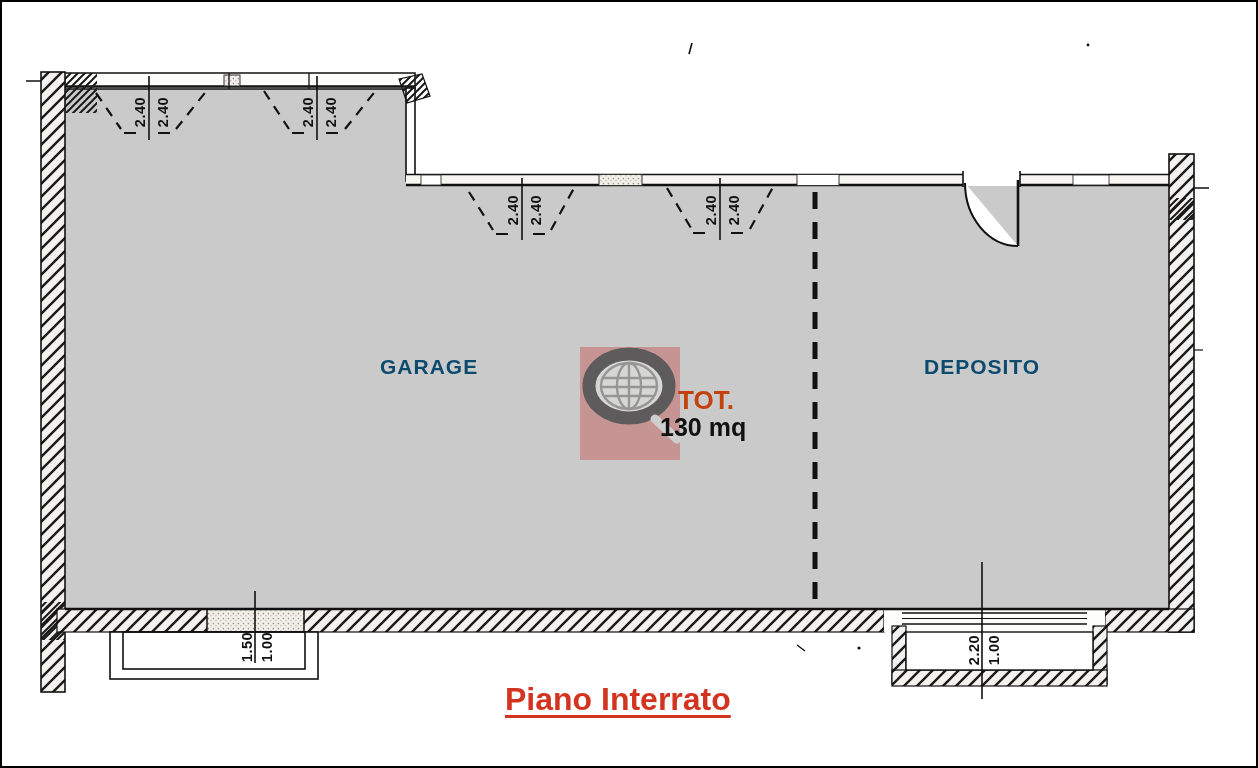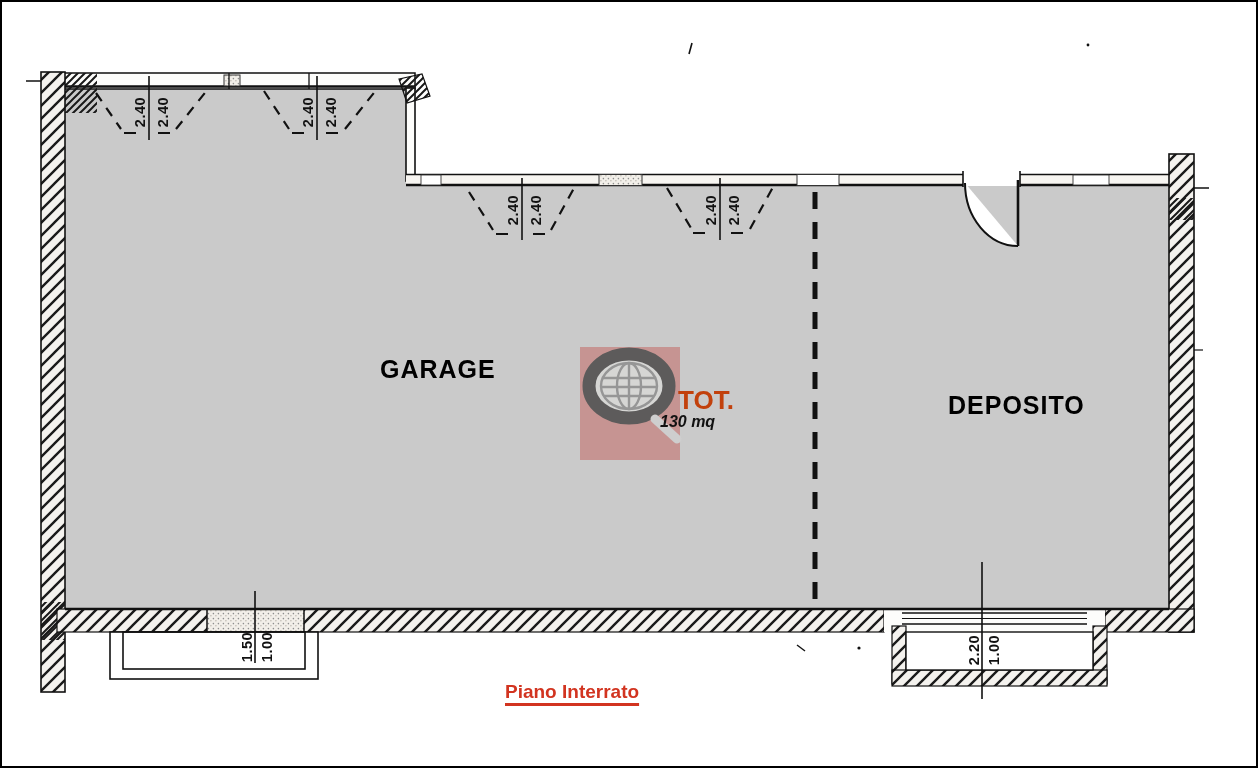--- a/index.html
+++ b/index.html
@@ -3,27 +3,27 @@
 <meta charset="utf-8">
 <style>
   html,body{margin:0;padding:0;background:#fff;}
   #canvas{
     position:relative;width:1258px;height:768px;background:#ffffff;
     font-family:"Liberation Sans",sans-serif;overflow:hidden;
     box-sizing:border-box;border:2px solid #000;
   }
   #plan-svg{position:absolute;left:0;top:0;}
   .room-label{
-    position:absolute;color:#000000;font-weight:bold;font-size:25px;
+    position:absolute;color:#0c4a6e;font-weight:bold;font-size:21px;
     letter-spacing:1px;white-space:nowrap;
   }
   .tot-label{position:absolute;color:#c2410c;font-weight:bold;font-size:26px;white-space:nowrap;}
-  .area-label{position:absolute;color:#111;font-weight:bold;font-size:16px;white-space:nowrap;font-style:italic;}
+  .area-label{position:absolute;color:#111;font-weight:bold;font-size:25px;white-space:nowrap;}
   .floor-title{
-    position:absolute;color:#d23420;font-weight:bold;font-size:19px;white-space:nowrap;
+    position:absolute;color:#d23420;font-weight:bold;font-size:32px;white-space:nowrap;
     text-decoration:underline;text-decoration-thickness:3px;text-underline-offset:5px;
   }
   .dim{font-family:"Liberation Sans",sans-serif;font-weight:bold;font-size:14.5px;fill:#111;letter-spacing:.5px;}
 </style>
 </head>
 <body>
 
 <div id="canvas">
 
   <svg id="plan-svg" width="1258" height="768" viewBox="0 0 1258 768">
@@ -181,17 +181,17 @@
 
     <g stroke="#111">
       <line x1="690" y1="41" x2="687" y2="52" stroke-width="1.6"></line>
       <circle cx="1086" cy="43" r="1.4" fill="#111" stroke="none"></circle>
       <circle cx="857" cy="646" r="1.6" fill="#111" stroke="none"></circle>
       <path d="M795,643 l8,6" stroke-width="1.4"></path>
     </g>
   </svg>
 
   <div class="room-label" style="left:378px;top:353px;">GARAGE</div>
-  <div class="room-label" style="left:946px;top:353px;margin-top:36px;">DEPOSITO</div>
+  <div class="room-label" style="left:922px;top:353px;">DEPOSITO</div>
   <div class="tot-label" style="left:676px;top:383px;">TOT.</div>
   <div class="area-label" style="left:658px;top:411px;">130 mq</div>
   <div class="floor-title" style="left:503px;top:679px;">Piano Interrato</div>
 </div>
 
 </body></html>

